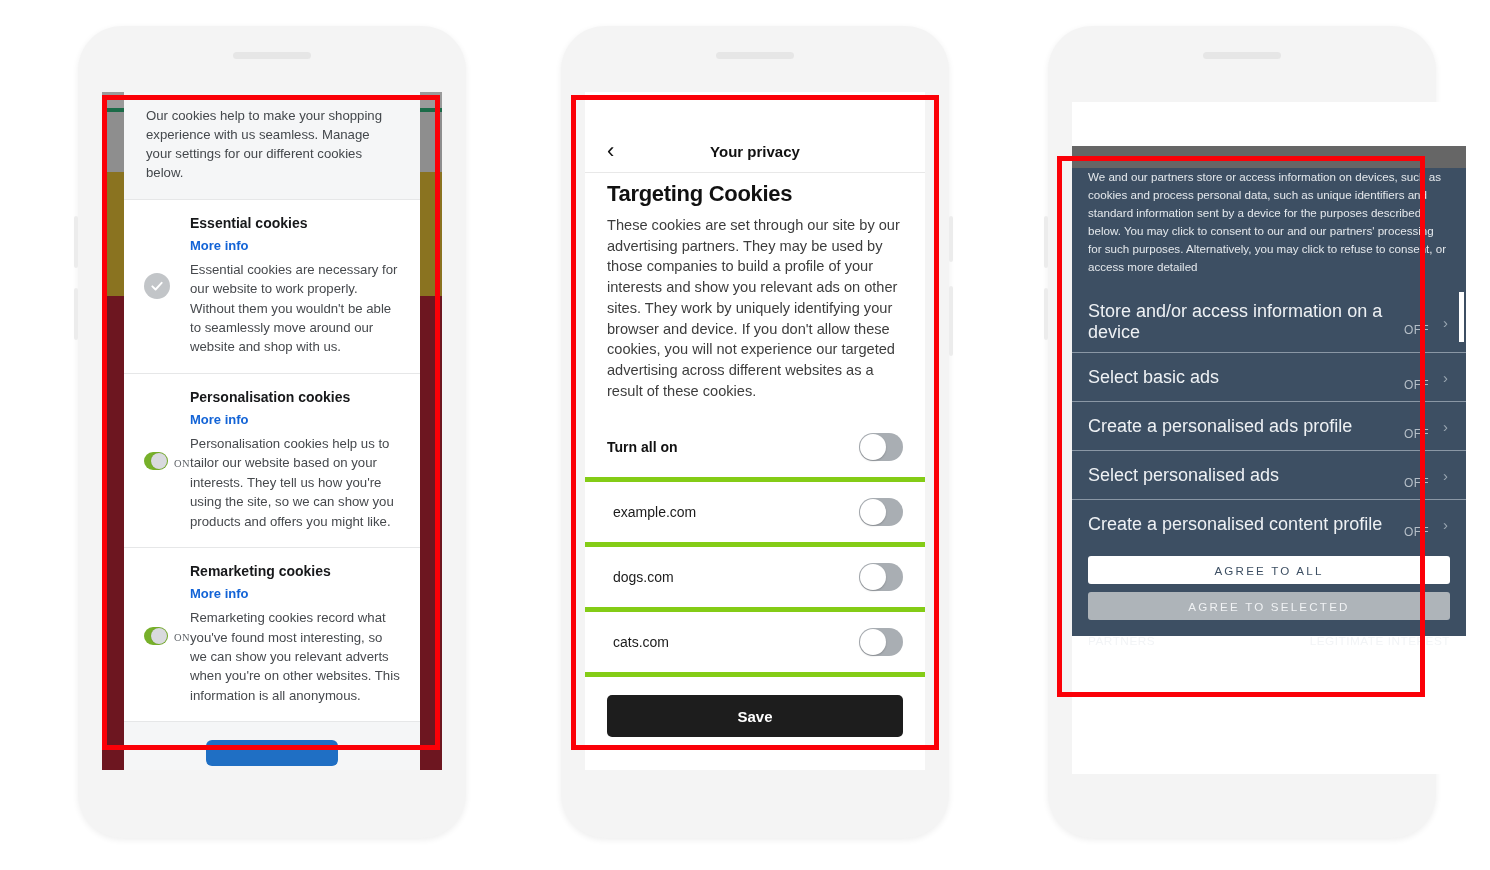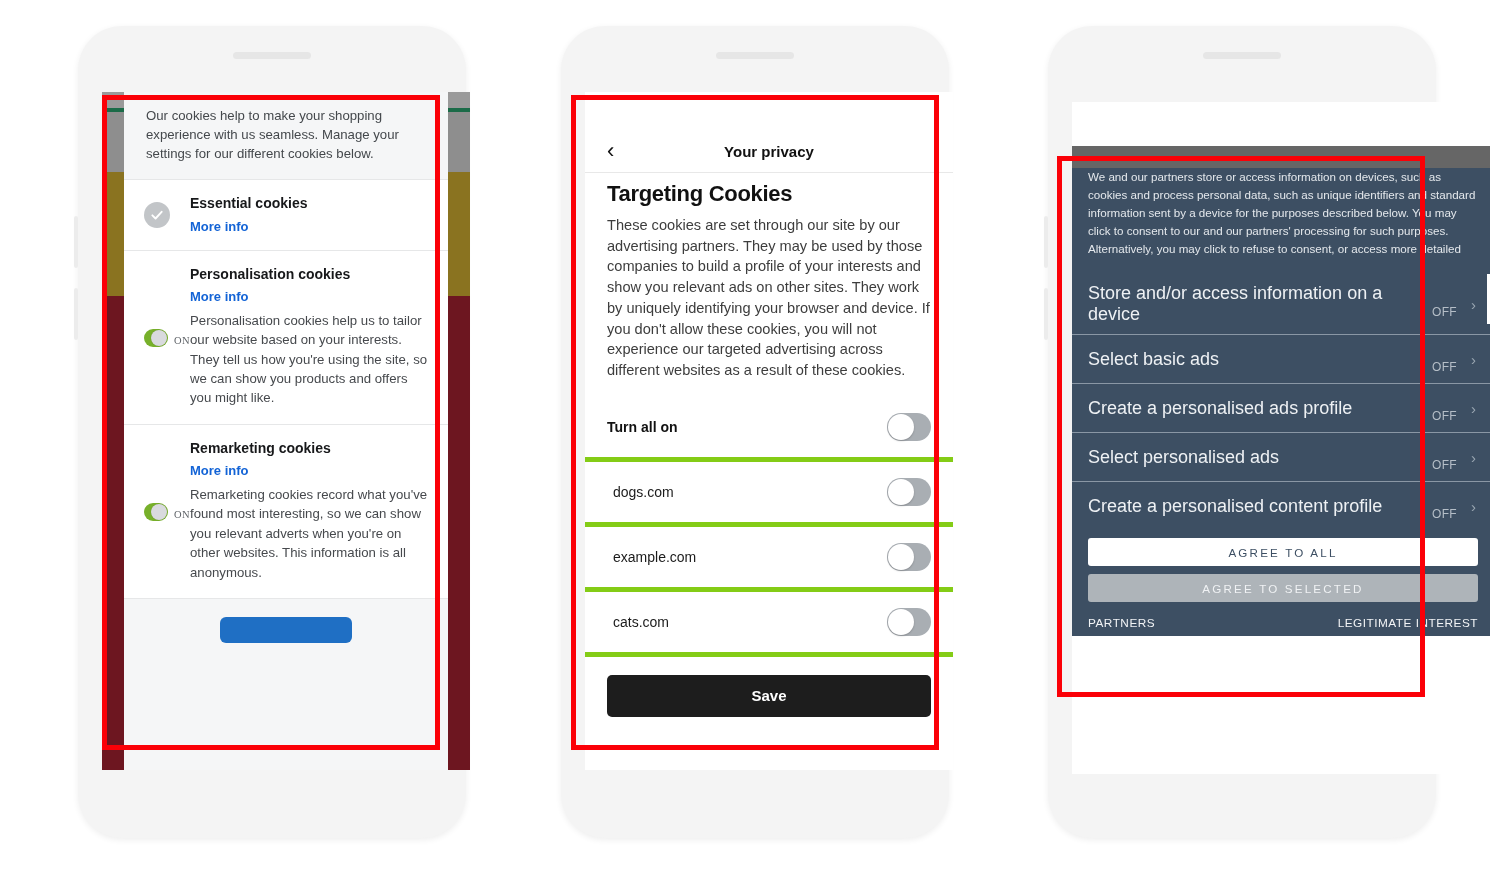--- a/index.html
+++ b/index.html
@@ -12,21 +12,21 @@
   }
   .stage{position:absolute;inset:0;}
 
   
   .phone{position:absolute;background:#f4f4f4;border-radius:44px;
          box-shadow:0 2px 6px rgba(0,0,0,.07);}
   .phone .speaker{position:absolute;left:50%;transform:translateX(-50%);
          top:26px;width:78px;height:7px;border-radius:4px;background:#e6e6e6;}
   .side-btn{position:absolute;background:#ececec;border-radius:3px;}
 
-  .screen{position:absolute;overflow:hidden;background:#5eead4;padding-left:28px;}
+  .screen{position:absolute;overflow:hidden;background:#5eead4;}
 
   
   .redbox{position:absolute;border:5px solid #fb0007;box-sizing:border-box;
           pointer-events:none;z-index:30;}
 
   
   #p1 .bg{position:absolute;left:0;right:0;}
   .bg-gray1{background:#9a9a9a;}
   .bg-green{background:#1b6b48;}
   .bg-gray2{background:#8e8e8e;}
@@ -128,20 +128,21 @@
           <div class="cs-ctrl">
             <div class="check-badge">
               <svg viewBox="0 0 24 24" fill="none" stroke="#ffffff" stroke-width="3.2" stroke-linecap="round" stroke-linejoin="round">
                   <polyline points="4,12.5 9.5,18 20,6.5"></polyline>
                 </svg>
             </div>
           </div>
           <div class="cs-body">
             <div class="cs-title">Essential cookies</div>
             <div class="cs-more">More info</div>
+            <div class="cs-desc">Essential cookies are necessary for our website to work properly. Without them you wouldn't be able to seamlessly move around our website and shop with us.</div>
           </div>
         </div>
 
         <div class="cs-row">
           <div class="cs-ctrl">
             <div class="toggle-on">
               <div class="knob"></div>
             </div>
             <div class="on-label">ON</div>
           </div>
@@ -192,27 +193,27 @@
         <div class="tc-p">These cookies are set through our site by our advertising partners. They may be used by those companies to build a profile of your interests and show you relevant ads on other sites. They work by uniquely identifying your browser and device. If you don't allow these cookies, you will not experience our targeted advertising across different websites as a result of these cookies.</div>
 
         <div class="tc-list">
           <div class="tc-item first">
             <div class="tc-label">Turn all on</div>
             <div class="toggle-off">
               <div class="knob"></div>
             </div>
           </div>
           <div class="tc-item">
+            <div class="tc-label sub">example.com</div>
+            <div class="toggle-off">
+              <div class="knob"></div>
+            </div>
+          </div>
+          <div class="tc-item">
             <div class="tc-label sub">dogs.com</div>
-            <div class="toggle-off">
-              <div class="knob"></div>
-            </div>
-          </div>
-          <div class="tc-item">
-            <div class="tc-label sub">example.com</div>
             <div class="toggle-off">
               <div class="knob"></div>
             </div>
           </div>
           <div class="tc-item">
             <div class="tc-label sub">cats.com</div>
             <div class="toggle-off">
               <div class="knob"></div>
             </div>
           </div>

